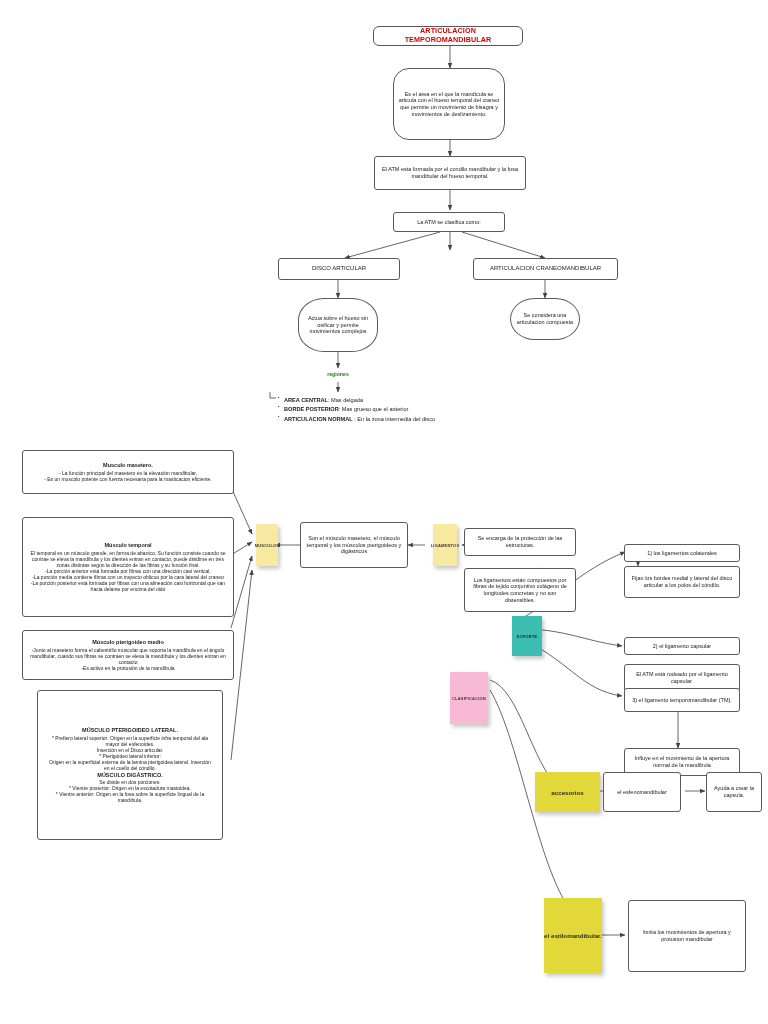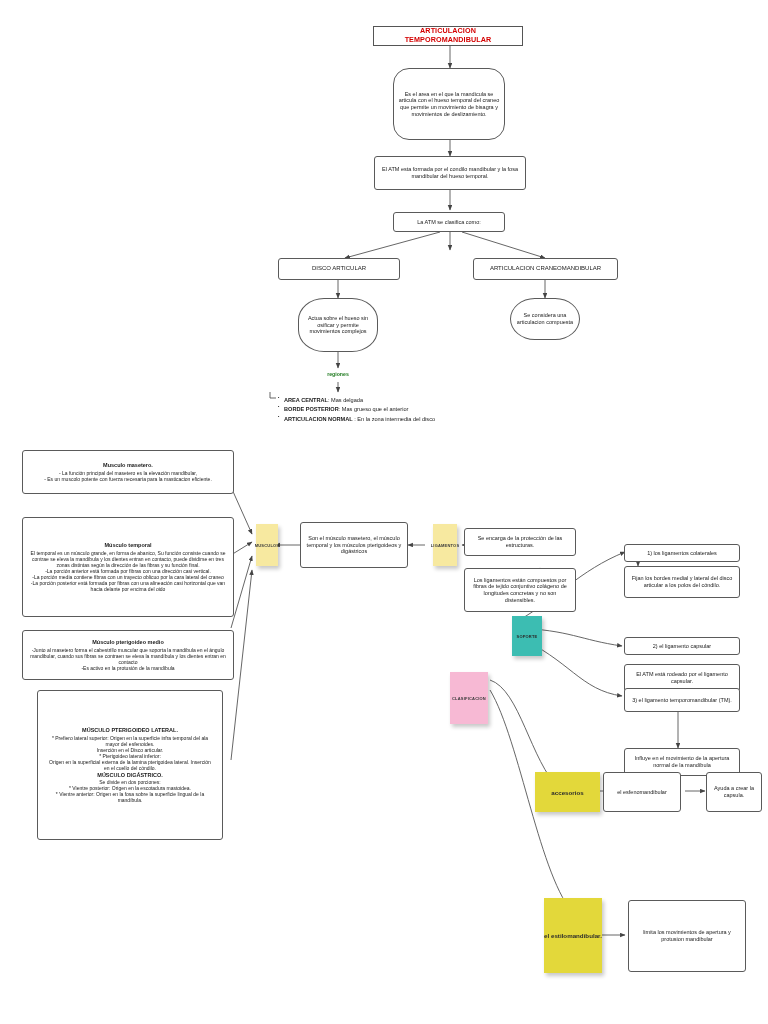--- a/index.html
+++ b/index.html
@@ -10,21 +10,21 @@
 
   .node{position:absolute;box-sizing:border-box;background:#ffffff;
         border:1px solid #5a5a5a;border-radius:7px;
         display:flex;align-items:center;justify-content:center;
         text-align:center;padding:3px 4px;line-height:1.22;}
   .node.sq{border-radius:3px;}
   .node.rounded{border-radius:16px;}
   .node.oval{border-radius:26px/22px;}
   .node.noborder{border:none;background:transparent;}
 
-  .title-box{border:1px solid #555;border-radius:0;background:#fff;}
+  .title-box{border:1px solid #555;border-radius:6px;background:#fff;}
   .title-text{color:#d40000;font-weight:bold;font-size:7.2px;letter-spacing:.1px;}
 
   .t5{font-size:5.0px;}
   .t55{font-size:5.5px;}
   .t6{font-size:6.0px;}
   .b{font-weight:bold;}
 
   .sticky{position:absolute;box-sizing:border-box;display:flex;
           align-items:center;justify-content:center;text-align:center;
           box-shadow:2px 3px 4px rgba(0,0,0,.22);}

